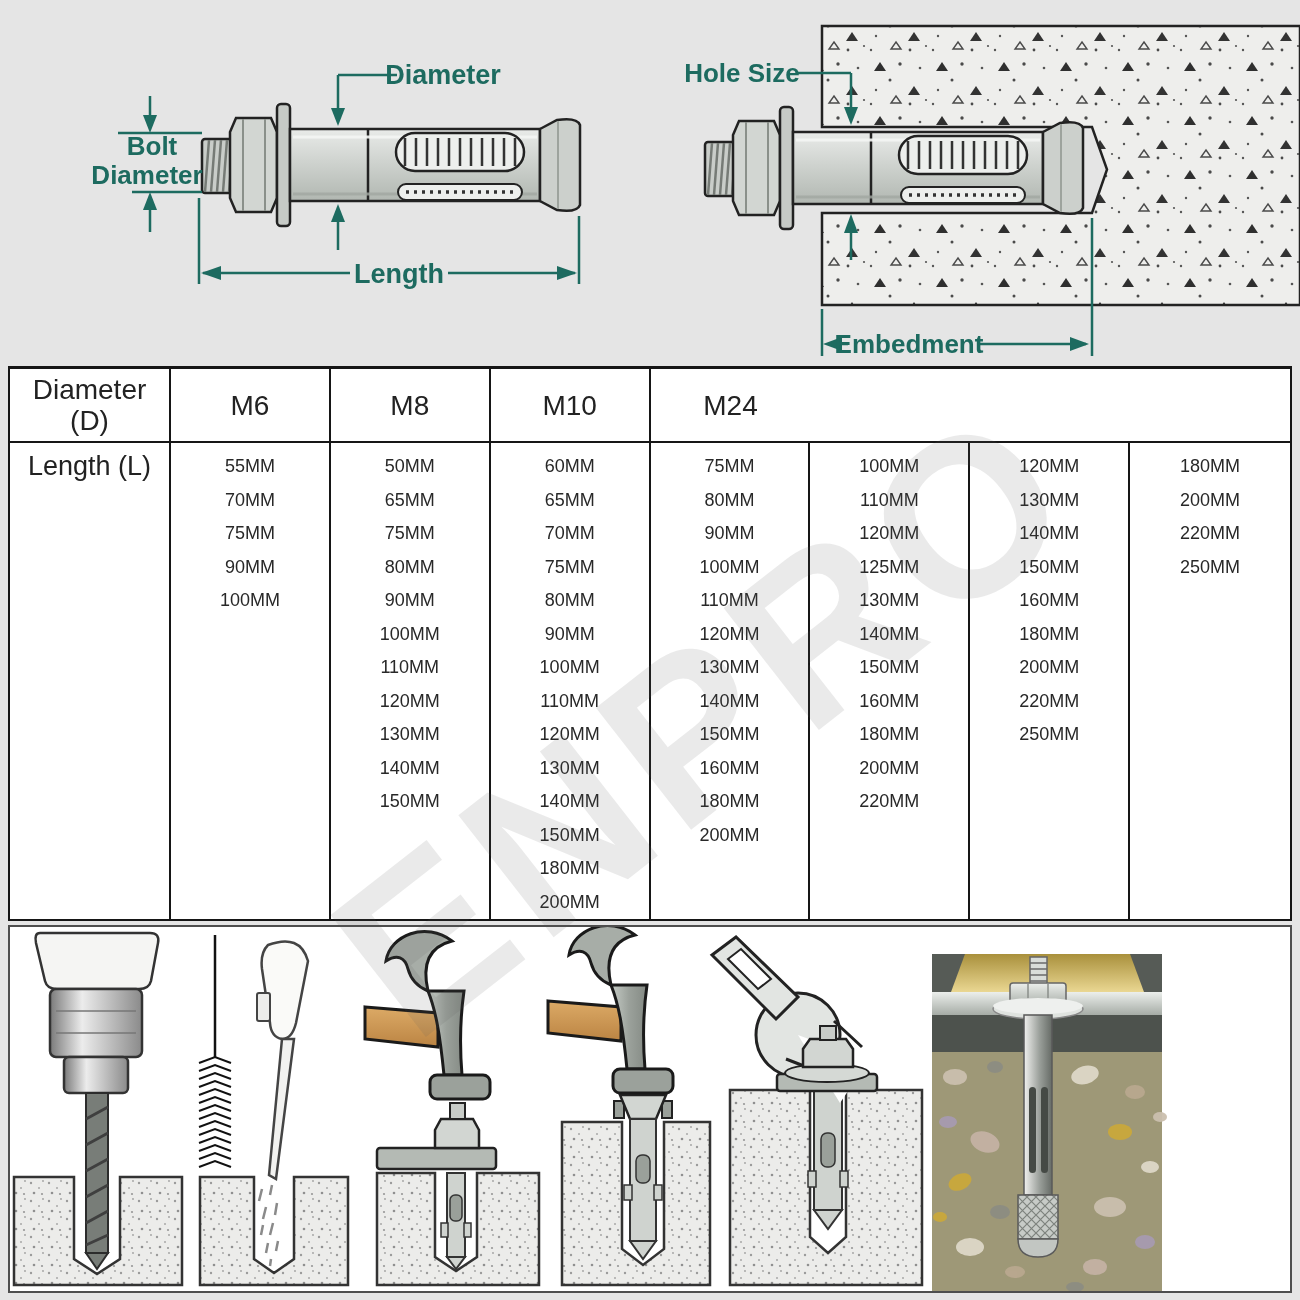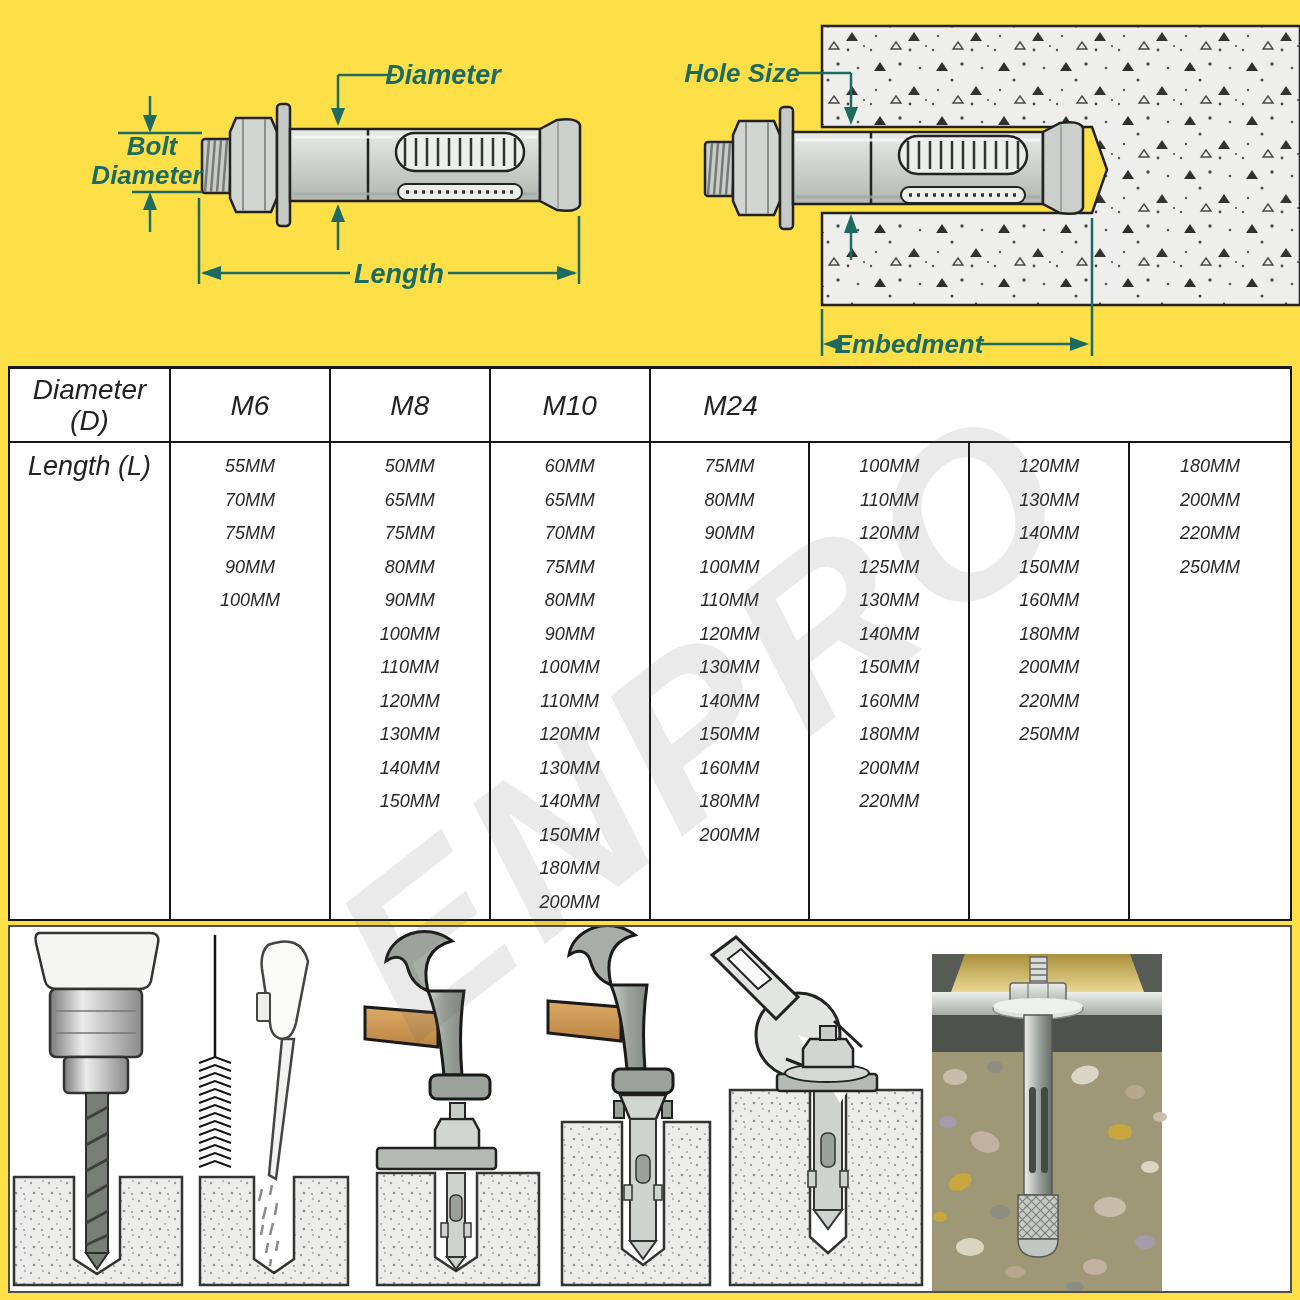--- a/index.html
+++ b/index.html
@@ -1,17 +1,17 @@
 <!DOCTYPE html>
 <html><head>
 <meta charset="utf-8">
 <style>
   html,body{margin:0;padding:0;background:#ffffff;}
-  #stage{position:relative;width:1300px;height:1300px;background:#fde047;overflow:hidden;
-         font-family:"Liberation Sans",sans-serif;font-style:italic;}
+  #stage{position:relative;width:1300px;height:1300px;background:#e5e5e5;overflow:hidden;
+         font-family:"Liberation Sans",sans-serif;}
   svg text{font-family:"Liberation Sans",sans-serif;}
 
   
   #size-table{position:absolute;left:8px;top:366px;width:1284px;height:555px;
     border:2px solid #161616;border-top:3px solid #161616;box-sizing:border-box;background:#fff;}
   .trow{display:grid;grid-template-columns:161px repeat(7,1fr);}
   .thead{height:72px;border-bottom:2px solid #161616;}
   .tbody{height:476px;}
   .th,.td{border-right:2px solid #161616;box-sizing:border-box;text-align:center;color:#222;}
   .th:last-child,.td:last-child{border-right:none;}

